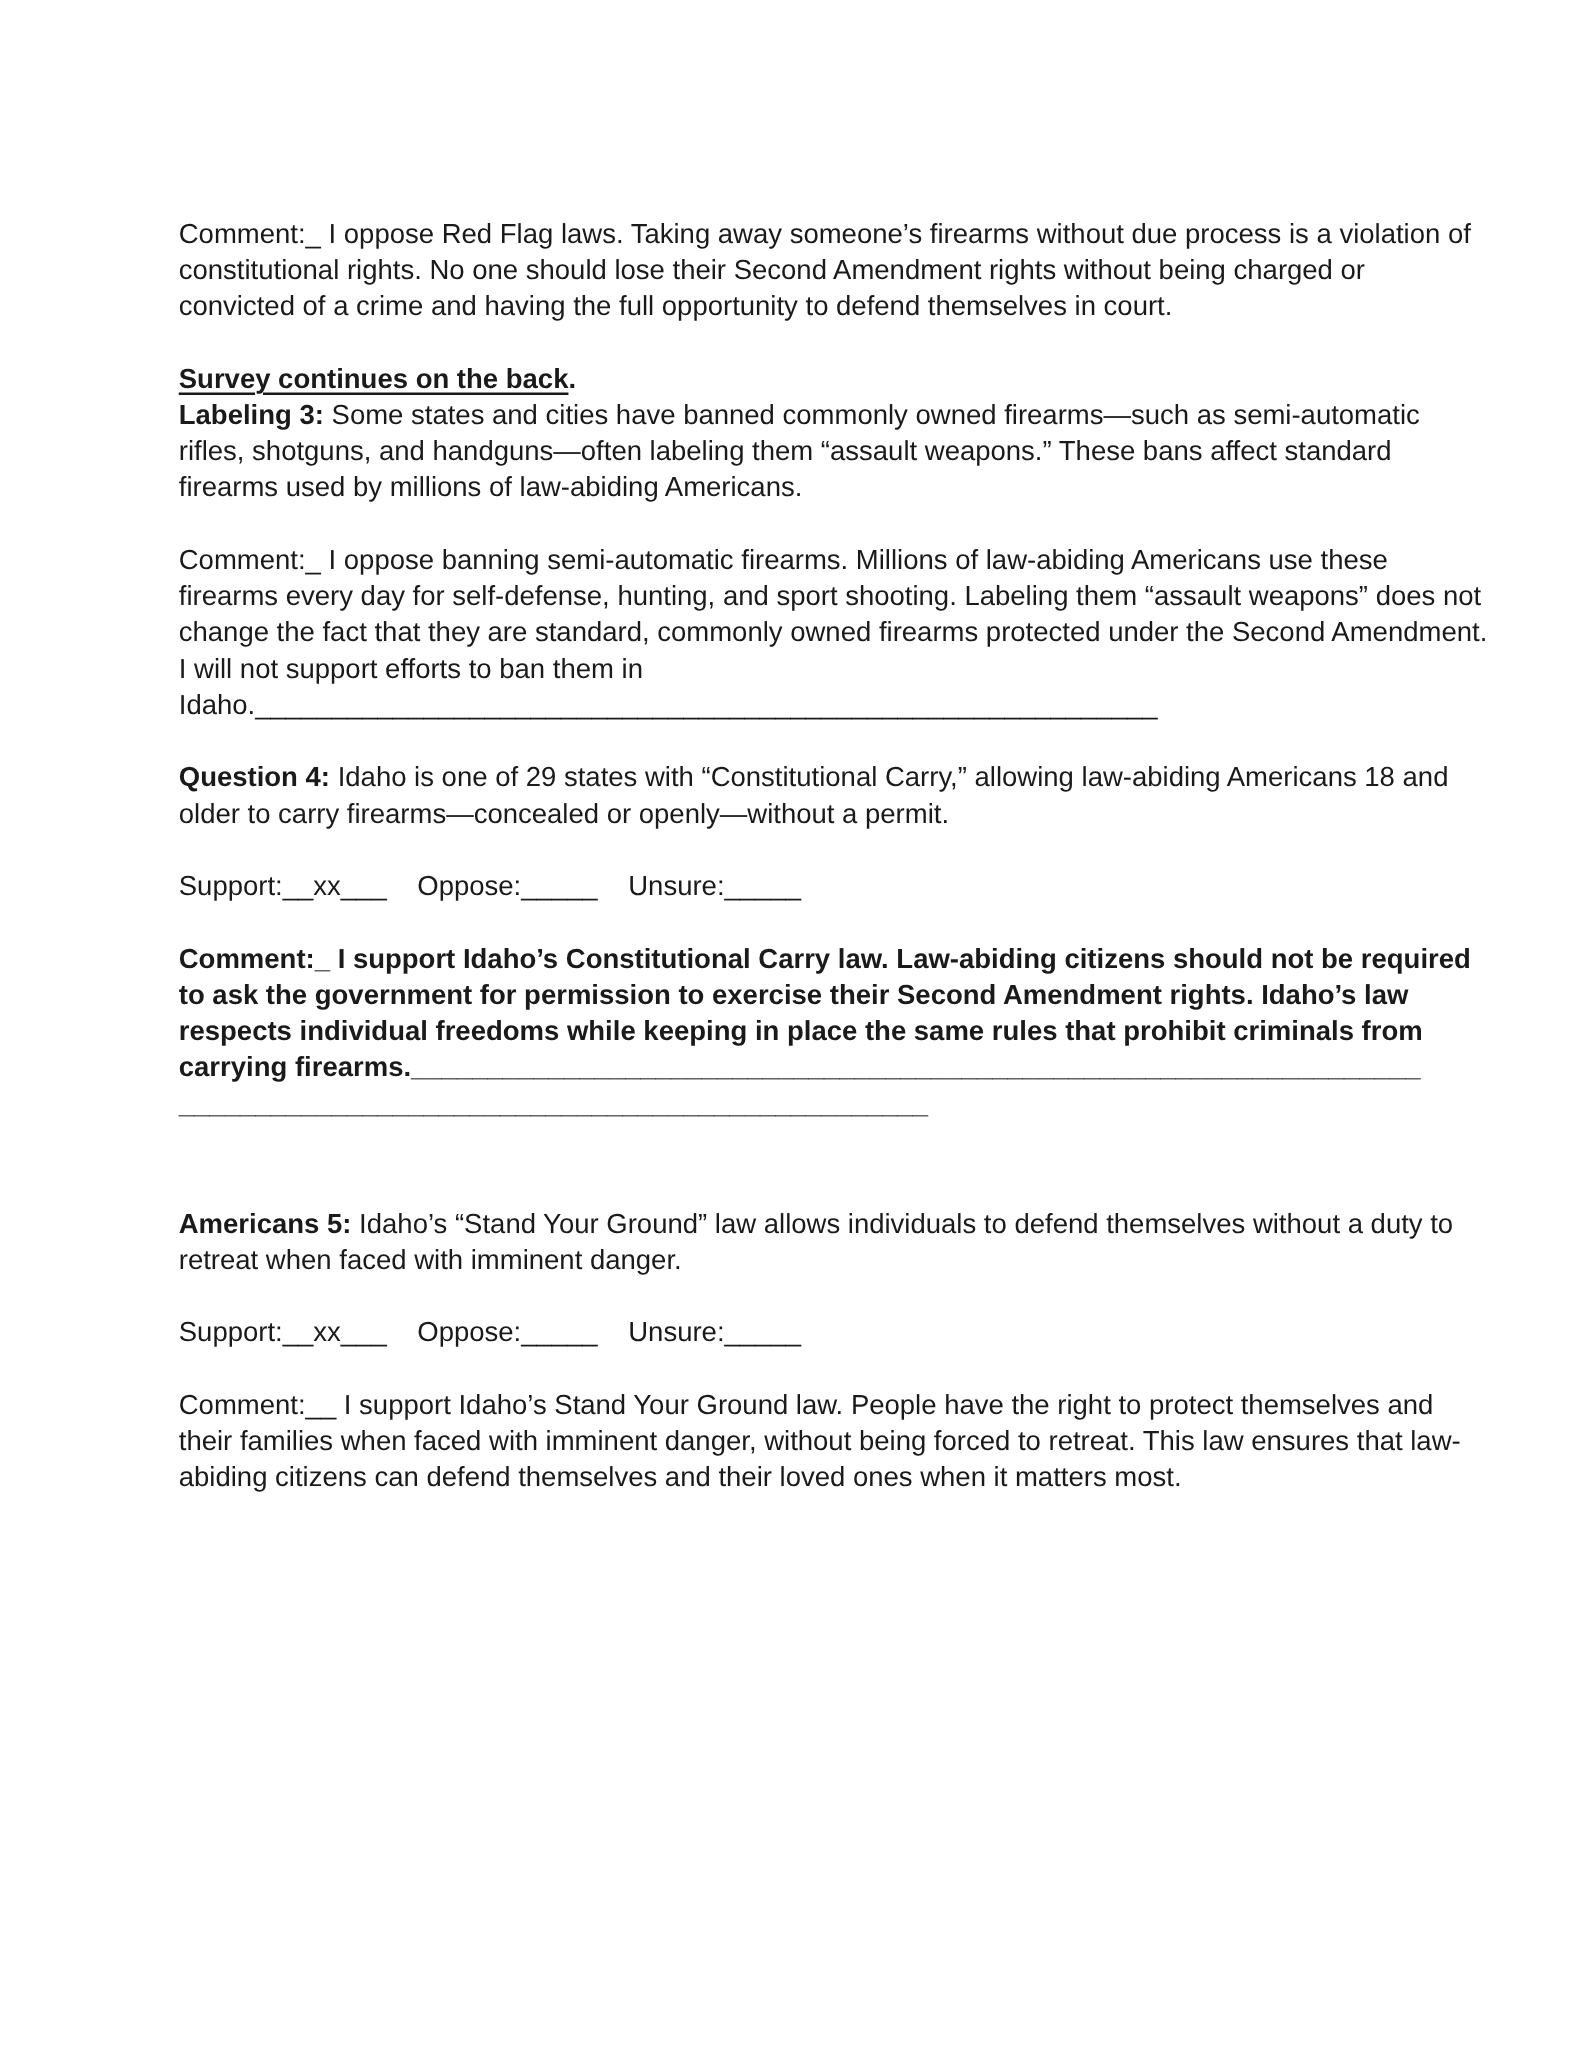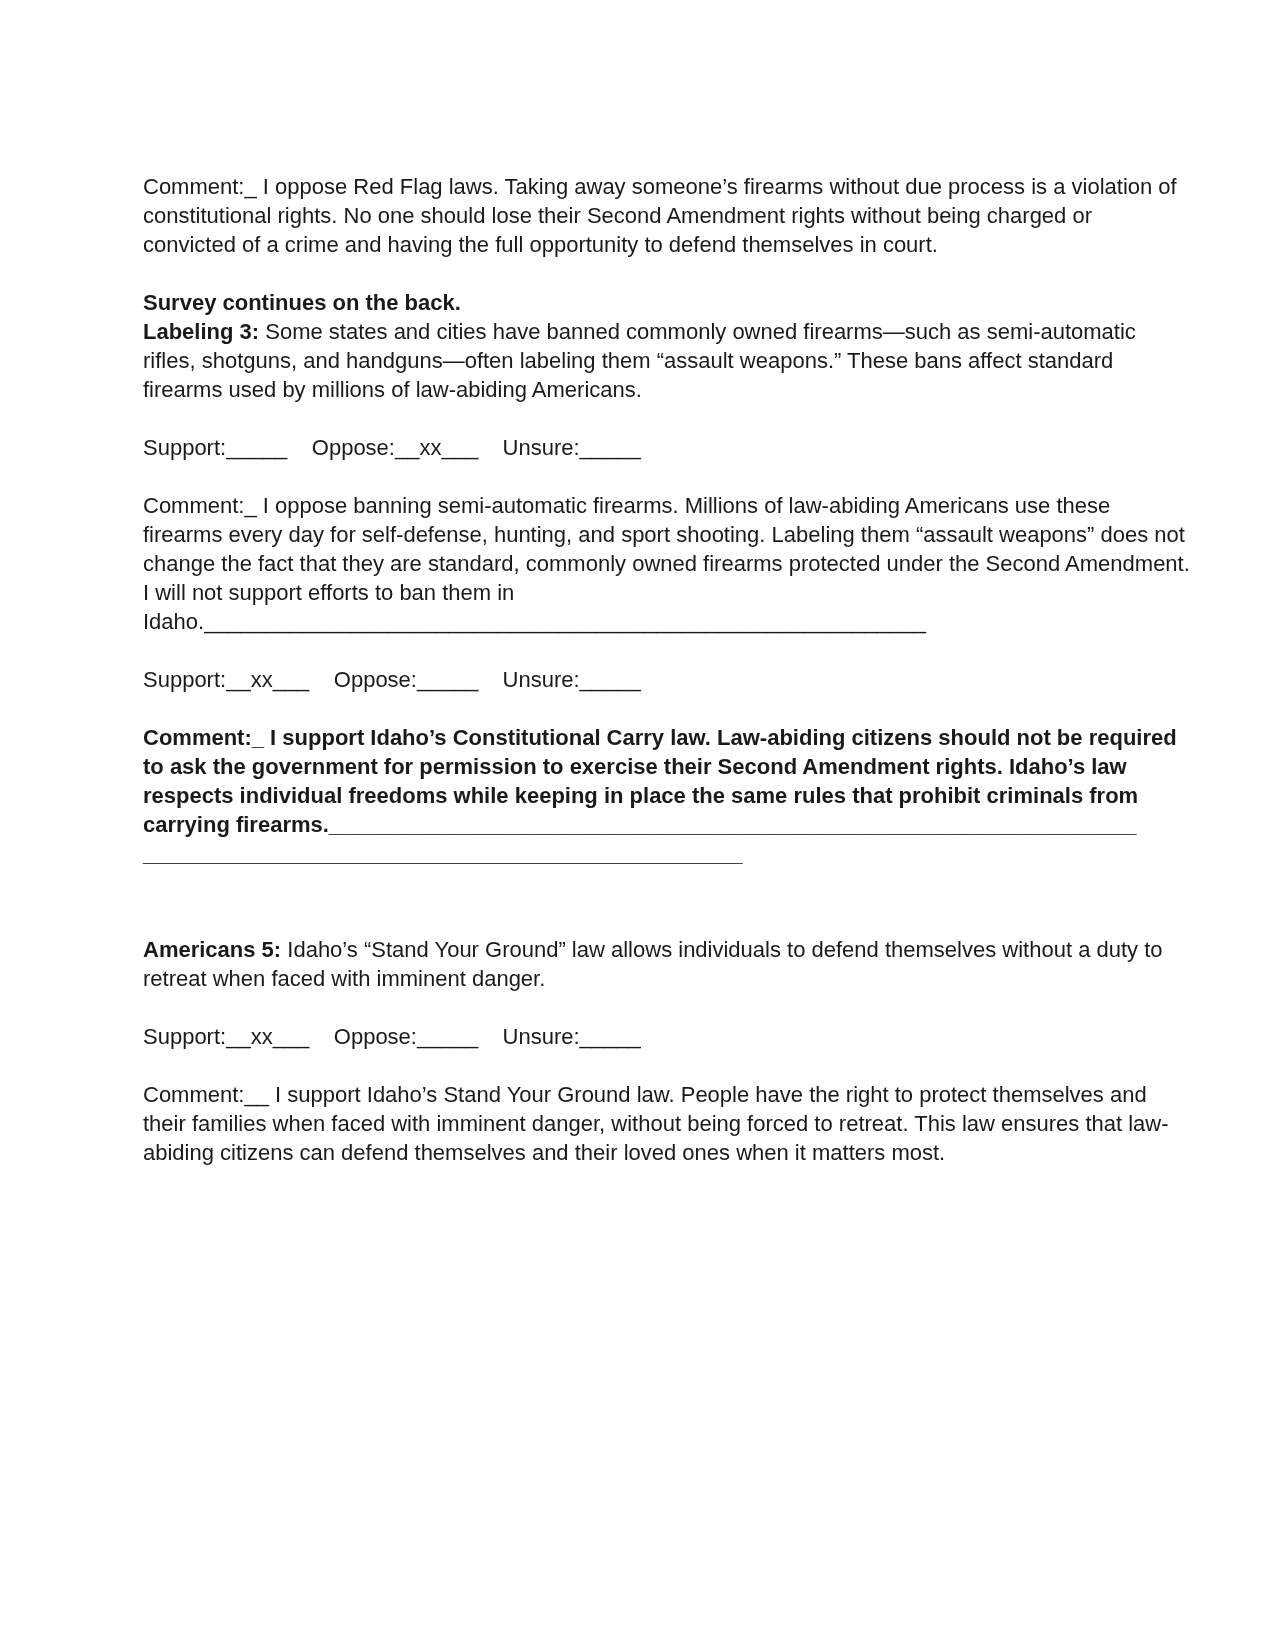--- a/index.html
+++ b/index.html
@@ -29,43 +29,44 @@
     margin-bottom: 0;
   }
   .para.gap-after {
     margin-bottom: 67px;
     font-weight: bold;
   }
   .bold {
     font-weight: bold;
   }
   .uline {
+    text-decoration: underline;
     text-decoration-thickness: 2px;
     text-underline-offset: 4px;
   }
   .response {
     white-space: pre;
   }
 </style>
 </head>
 <body>
 
 <div class="page">
 
   <p class="para">Comment:_ I oppose Red Flag laws. Taking away someone’s firearms without due process is a violation of constitutional rights. No one should lose their Second Amendment rights without being charged or convicted of a crime and having the full opportunity to defend themselves in court.</p>
 
   <p class="para tight"><span class="bold uline">Survey continues on the back</span><span class="bold">.</span></p>
 
   <p class="para"><span class="bold">Labeling 3:</span><span> Some states and cities have banned commonly owned firearms—such as semi-automatic rifles, shotguns, and handguns—often labeling them “assault weapons.” These bans affect standard firearms used by millions of law-abiding Americans.</span></p>
 
 
-  <p class="para response">Support:_____    Oppose:__xx___    Unsure:_____</p>
 
   <p class="para">Comment:_ I oppose banning semi-automatic firearms. Millions of law-abiding Americans use these firearms every day for self-defense, hunting, and sport shooting. Labeling them “assault weapons” does not change the fact that they are standard, commonly owned firearms protected under the Second Amendment. I will not support efforts to ban them in Idaho.___________________________________________________________</p>
 
+  <p class="para"><span class="bold">Question 4:</span><span> Idaho is one of 29 states with “Constitutional Carry,” allowing law-abiding Americans 18 and older to carry firearms—concealed or openly—without a permit.</span></p>
 
 
   <p class="para response">Support:__xx___    Oppose:_____    Unsure:_____</p>
 
   <p class="para gap-after">Comment:_ I support Idaho’s Constitutional Carry law. Law-abiding citizens should not be required to ask the government for permission to exercise their Second Amendment rights. Idaho’s law respects individual freedoms while keeping in place the same rules that prohibit criminals from carrying firearms.__________________________________________________________________ _________________________________________________</p>
 
   <p class="para"><span class="bold">Americans 5:</span><span> Idaho’s “Stand Your Ground” law allows individuals to defend themselves without a duty to retreat when faced with imminent danger.</span></p>
 
 
   <p class="para response">Support:__xx___    Oppose:_____    Unsure:_____</p>

